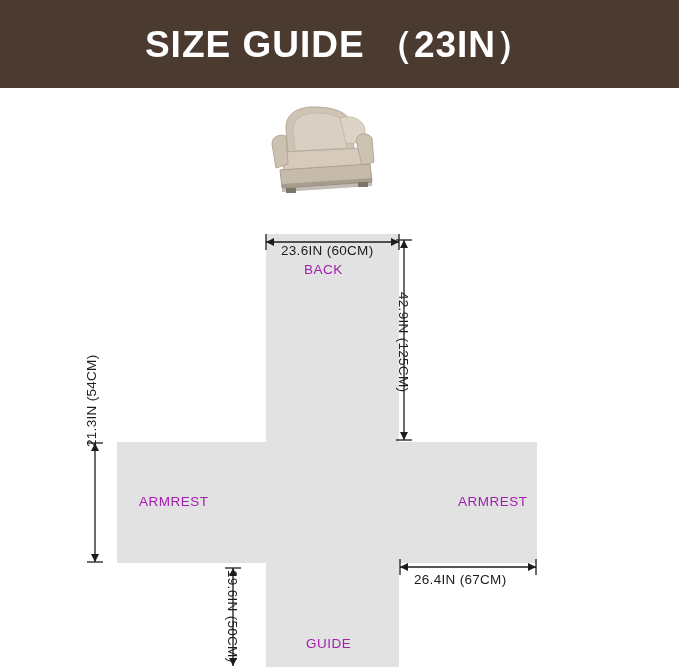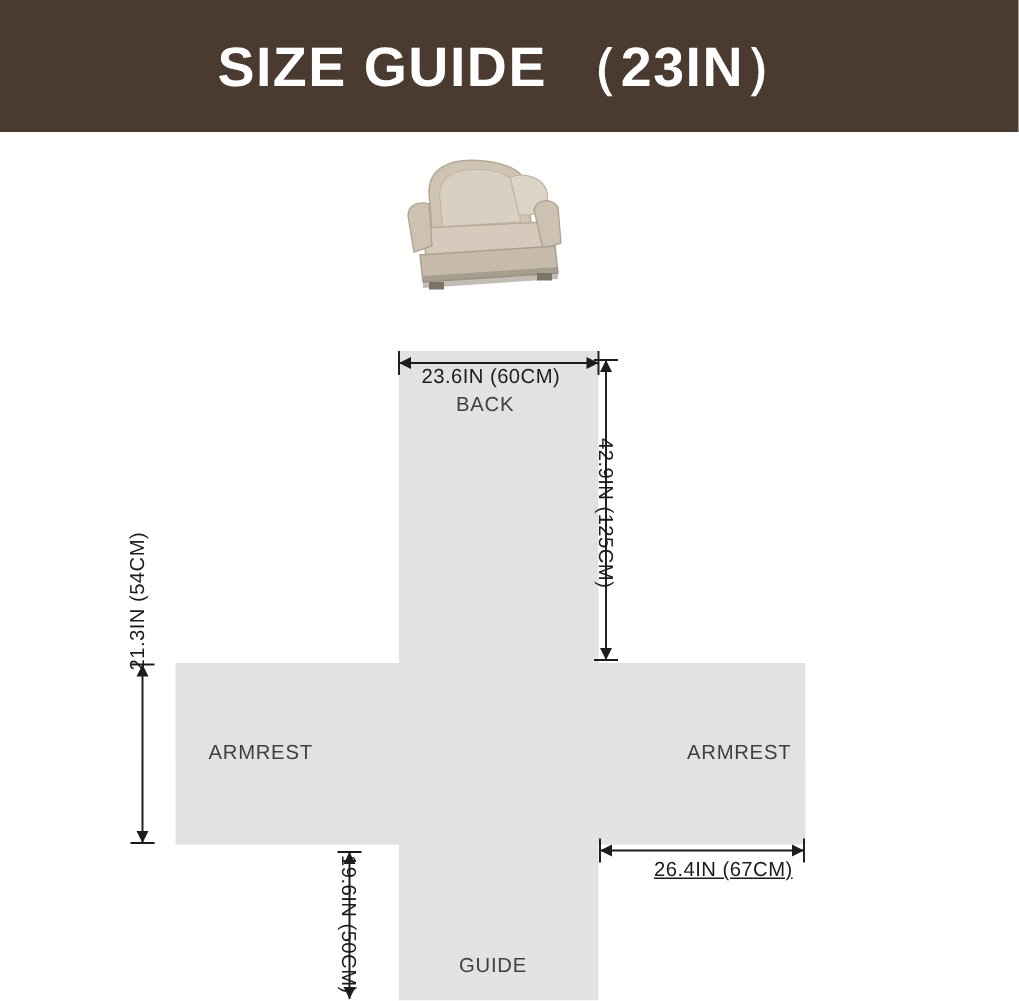--- a/index.html
+++ b/index.html
@@ -59,21 +59,21 @@
   .cross {
     position: absolute;
     left: 0;
     top: 0;
     width: 679px;
     height: 471px;
   }
   .panel-label {
     position: absolute;
     font-size: 13.5px;
-    color: #404040;
+    color: #a21caf;
     letter-spacing: 0.5px;
     font-weight: normal;
     white-space: nowrap;
   }
   .label-back {
     left: 304px;
     top: 66px;
   }
   .label-armrest-left {
     left: 139px;
@@ -112,23 +112,22 @@
     transform-origin: left top;
     transform: rotate(-90deg);
   }
   .dim-bottom-vert {
     left: 240px;
     top: 374px;
     transform-origin: left top;
     transform: rotate(90deg);
   }
   .dim-bottom-horiz {
-    left: 436px;
+    left: 414px;
     top: 376px;
-    text-decoration: underline;
   }
 </style>
 </head>
 <body>
 
 <div class="page">
 
   <div class="header">
     <div class="header-title">SIZE GUIDE （23IN）</div>
   </div>

